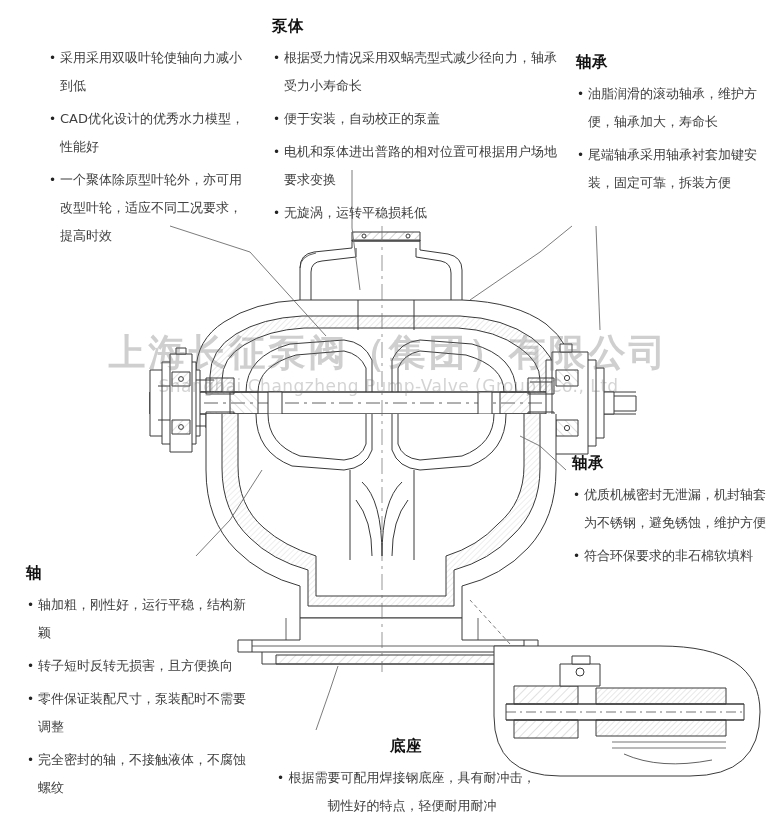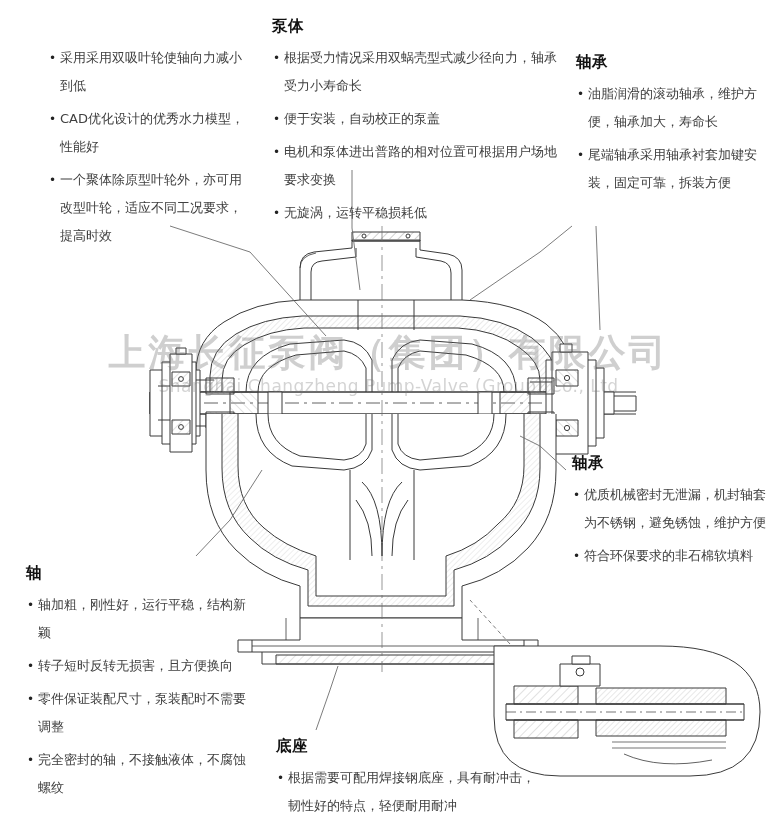--- a/index.html
+++ b/index.html
@@ -50,21 +50,21 @@
     font-size: 12px;
     color: #222;
   }
 
   
   #c-impeller   { left: 48px;  top: 44px;  width: 200px; }
   #c-pumpbody   { left: 272px; top: 16px;  width: 290px; }
   #c-bearing-tr { left: 576px; top: 52px;  width: 196px; }
   #c-bearing-br { left: 572px; top: 453px; width: 202px; }
   #c-shaft      { left: 26px;  top: 563px; width: 230px; }
-  #c-base       { left: 276px; top: 736px; width: 260px; }
+  #c-base       { left: 276px; top: 736px; width: 260px; text-align: center; }
 
   
   #watermark {
     position: absolute;
     left: 0;
     top: 312px;
     width: 777px;
     text-align: center;
     pointer-events: none;
     margin-top: 19px;

